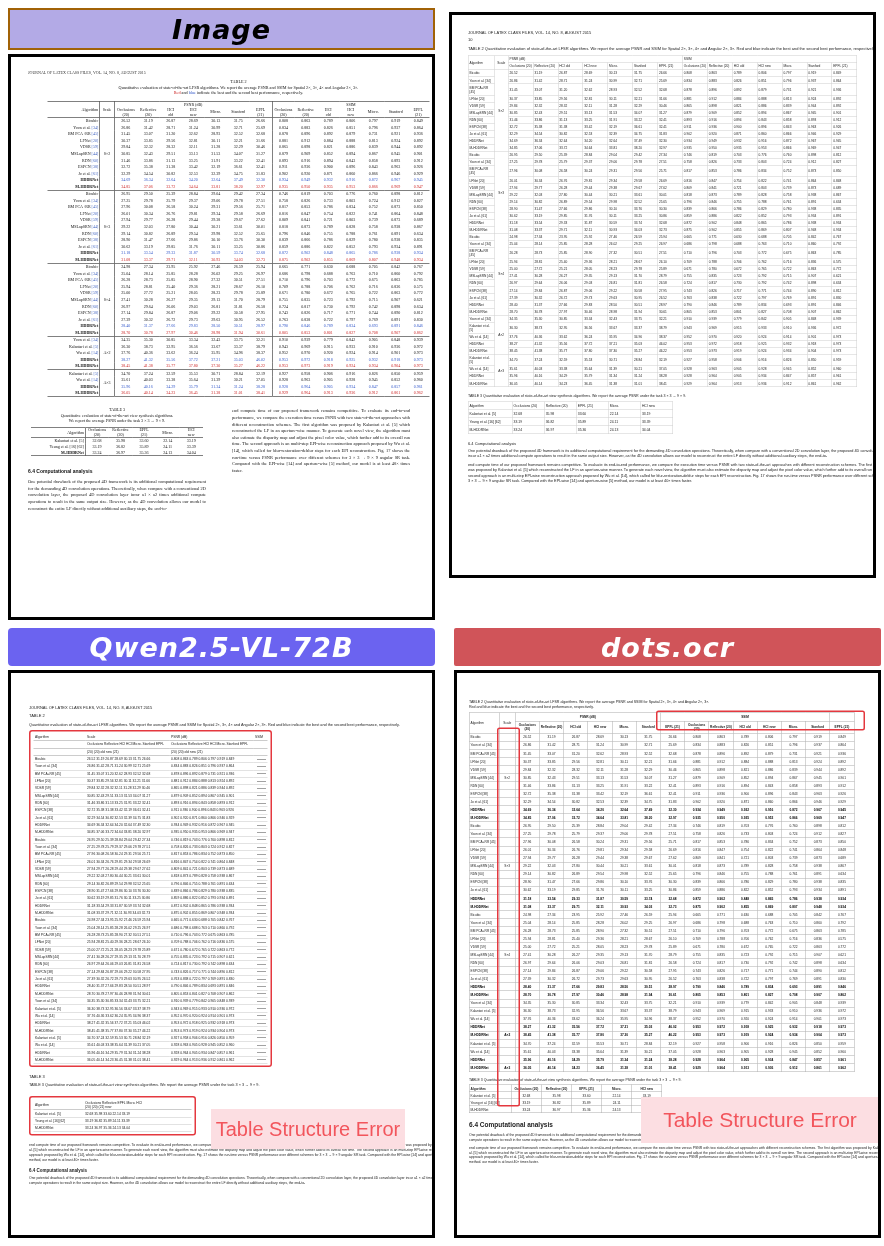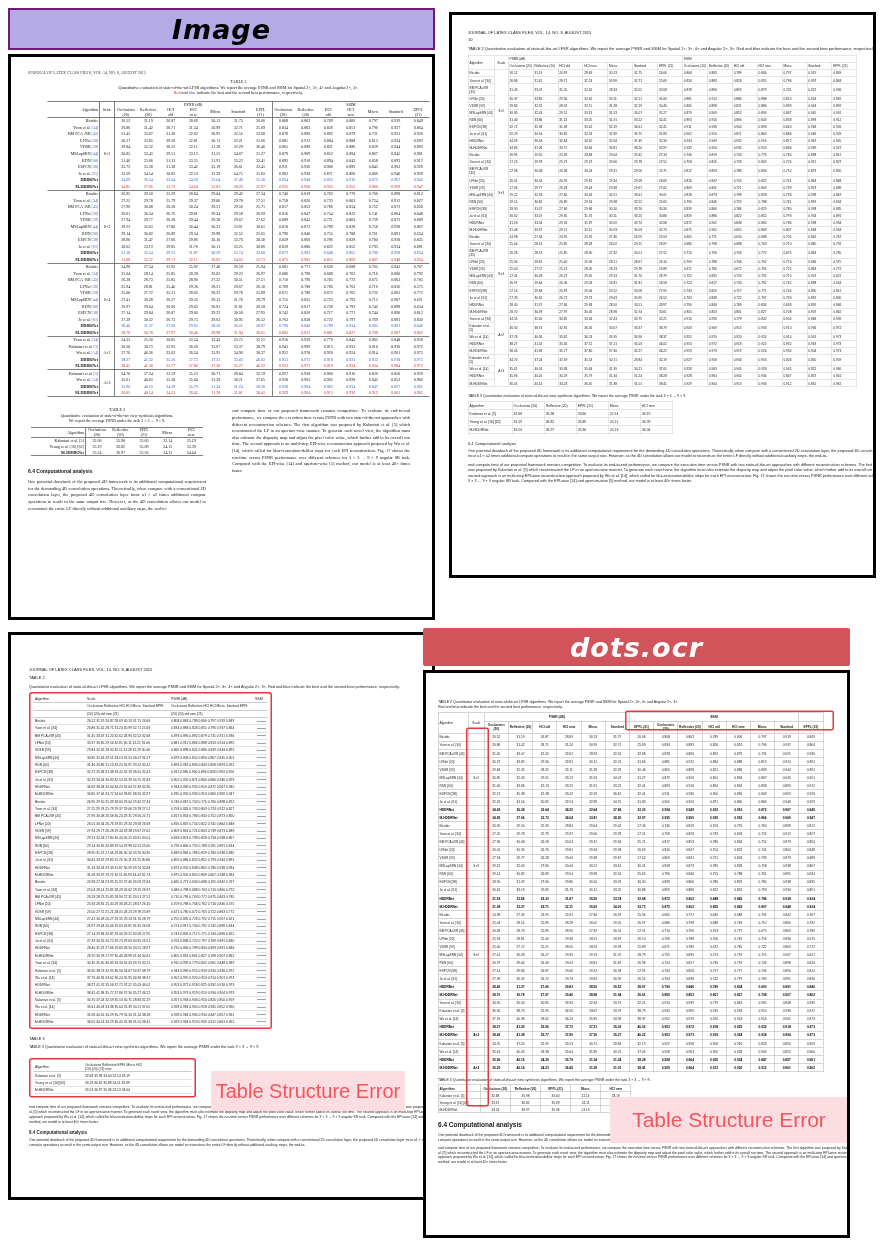--- a/index.html
+++ b/index.html
@@ -2,24 +2,24 @@
 <html><head>
 <meta charset="utf-8">
 <style>
   html,body{margin:0;padding:0;background:#fff;}
   body{width:884px;height:1246px;overflow:hidden;font-family:"Liberation Sans","DejaVu Sans",sans-serif;}
   .canvas{position:relative;width:884px;height:1246px;background:#fff;}
   .panel{position:absolute;width:427px;}
   #p-image{left:8px;top:8px;}
   #p-mineru{left:449px;top:8px;}
   #p-qwen{left:8px;top:628px;}
-  #p-dots{left:423px;top:628px;}
+  #p-dots{left:454px;top:628px;}
   .panel-header{height:38px;display:flex;align-items:center;justify-content:center;
     font-family:"DejaVu Sans",sans-serif;font-style:italic;font-weight:800;font-size:27px;letter-spacing:1px;}
-  #p-image .panel-header{border:2px solid #701a75;}
+  #p-image .panel-header{border:2px solid #a16207;}
   #p-qwen .panel-header{border-radius:4px;}
   #p-dots .panel-header{border-radius:2px;}
   .page{margin-top:4px;background:#fff;border:3px solid #000;position:relative;overflow:hidden;}
   .page-top{height:560px;}
   .page-bot{height:562px;}
   .zoomwrap{width:842px;transform:scale(0.5);transform-origin:0 0;}
 
   
   .jrow{display:flex;justify-content:space-between;font-size:8px;color:#333;}
   .center{text-align:center;}
@@ -1820,20 +1820,23 @@
             </table>
           </div>
         <div class="m-h64">6.4 Computational analysis</div>
         <p class="m-para">One potential drawback of the proposed 4D framework is its additional computational requirement for the demanding 4D convolution operations. Theoretically, when compare with a conventional 2D convolution layer, the proposed 4D convolution layer incur a1 × a2 times additional compute operations to result in the same output size. However, as the 4D convolution allows our model to reconstruct the entire LF directly without additional auxiliary steps, the end-to-</p>
         <p class="m-para">end compute time of our proposed framework remains competitive. To evaluate its end-to-end performance, we compare the execution time versus PSNR with two state-of-the-art approaches with different reconstruction schemes. The first algorithm was proposed by Kalantari et al. [5] which reconstructed the LF in an aperture-wise manner. To generate each novel view, the algorithm must also estimate the disparity map and adjust the pixel color value, which further add to its overall run time. The second approach is an multi-step EPI-wise reconstruction approach proposed by Wu et al. [14], which called for blur-restoration-deblur steps for each EPI reconstruction. Fig. 17 shows the run-time versus PSNR performance over different schemes for 3 × 3 → 9 × 9 angular SR task. Compared with the EPI-wise [14] and aperture-wise [5] method, our model is at least 40× times faster.</p>
       </div>
     </div>
   </section>
 
   <section class="panel" id="p-qwen">
+    <div class="panel-header" style="background: rgb(107, 99, 240); color: rgb(255, 255, 255);">
+      <span>Qwen2.5-VL-72B</span>
+    </div>
     <div class="page page-bot">
       <div class="zoomwrap qpage">
         <div class="q-line">JOURNAL OF LATEX CLASS FILES, VOL. 14, NO. 8, AUGUST 2015</div>
         <div class="q-line">TABLE 2</div>
         <div class="q-cap">Quantitative evaluation of state-of-the-art LFSR algorithms. We report the average PSNR and SSIM for Spatial 2×, 3×, 4× and Angular 2×, 3×. Red and blue indicate the best and the second best performance, respectively.</div>
         <div class="red-box" style="border-color: rgb(228, 56, 63);">
           <div>
               <table class="qt">
                 <colgroup>
                   <col style="width: 104px;">

